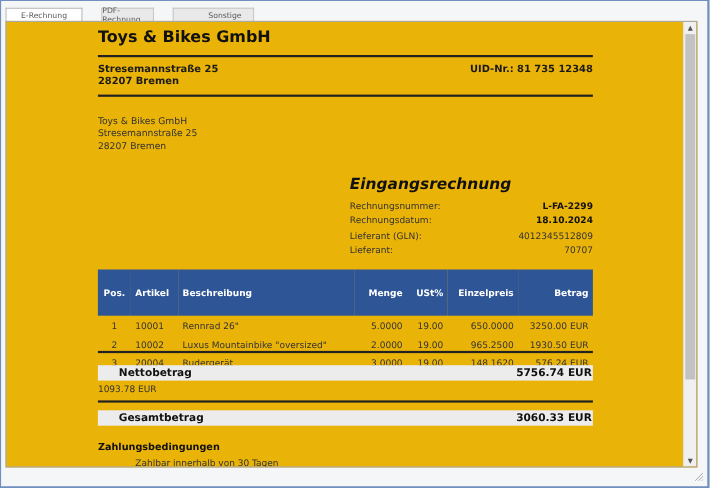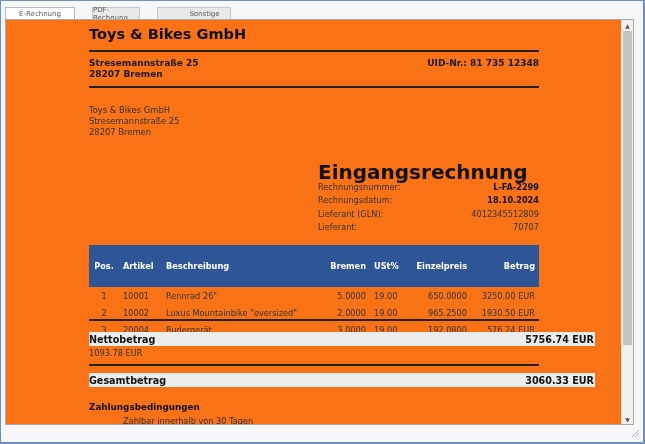--- a/index.html
+++ b/index.html
@@ -25,55 +25,55 @@
     border: 1px solid #c8c8c8; border-bottom: none;
     background: #e9e9e9;
     margin-right: 2px;
   }
   .tab.active { background: #ffffff; height: 13px; border-color: #b9b9b9; }
   .tab-0 { width: 70px; }
   .tab-1 { width: 48px; }
   .tab-2 { width: 74px; padding-left: 21px; }
   .panel {
     position: absolute; left: 4px; top: 18px; width: 629px; height: 406px;
-    background: #f97316;
+    background: #eab308;
     border: 1px solid #a9a9a9;
     overflow: hidden;
   }
   .doc {
     position: absolute; left: 83px; top: 0; width: 450px;
     font-family: "DejaVu Sans", sans-serif; color: #1a1a1a;
   }
   .company-title {
     position: absolute; left: 0; top: 6px;
     font-size: 14.5px; font-weight: bold; color: #111;
     white-space: nowrap;
   }
   .rule-thick { position: absolute; left: 0; width: 450px; height: 2px; background: #222; }
   .hdr-left { position: absolute; left: 0; top: 38px; font-size: 9px; font-weight: bold; line-height: 11px; }
   .hdr-right { position: absolute; right: 0; top: 38px; font-size: 9px; font-weight: bold; }
   .addr { position: absolute; left: 0; top: 85px; font-size: 8.4px; line-height: 11px; color: #333; }
-  .inv-title { position: absolute; left: 229px; top: 140px; font-size: 20px; font-weight: bold; color: #111; white-space: nowrap; }
+  .inv-title { position: absolute; left: 229px; top: 140px; font-size: 14px; font-weight: bold; color: #111; white-space: nowrap; font-style: italic; }
   .meta { position: absolute; left: 229px; top: 160px; width: 221px; font-size: 8.2px; color: #333; }
   .meta-row { height: 13.5px; display: flex; justify-content: space-between; align-items: center; }
   .meta-row .v.bold { font-weight: bold; color: #111; }
   .items { position: absolute; left: 0; top: 225px; width: 450px; border-collapse: collapse; font-size: 8.2px; }
   .items th { background: #2e5596; color: #fff; font-weight: bold; height: 16px; padding: 16px 4px; white-space: nowrap; }
   .items td { height: 17px; padding: 0 4px; color: #333; white-space: nowrap; }
   .c-pos { text-align: center; width: 30px; }
   .c-art { text-align: left; width: 43px; }
   .c-desc { text-align: left; width: 160px; }
   .c-qty { text-align: right; width: 48px; }
-  .c-ust { text-align: left; width: 37px; }
+  .c-ust { text-align: right; width: 37px; }
   .c-price { text-align: right; width: 64px; }
   .c-amt { text-align: right; }
   .sum-band {
-    position: absolute; left: 0; width: 506px; height: 14px;
+    position: absolute; left: 0; width: 450px; height: 14px;
     background: #ececec; display: flex; justify-content: space-between; align-items: center;
-    font-size: 9.6px; font-weight: bold; color: #111; padding-right: 1px;
+    font-size: 9.6px; font-weight: bold; color: #111; padding-right: 1px; padding-left: 19px;
   }
   .sum-line {
     position: absolute; left: 0; width: 450px; height: 12px;
     display: flex; justify-content: space-between; align-items: center;
     font-size: 8.2px; color: #333;
   }
   .terms-title { position: absolute; left: 0; top: 382px; font-size: 8.8px; font-weight: bold; color: #111; }
   .terms-text { position: absolute; left: 0; top: 396px; font-size: 8.2px; color: #333; margin-left: 34px; }
   .scrollbar {
     position: absolute; right: 0; top: 0; width: 12px; height: 404px;
@@ -139,21 +139,21 @@
           <span class="v">70707</span>
         </div>
       </div>
 
       <table class="items">
         <thead>
           <tr>
             <th class="c-pos">Pos.</th>
             <th class="c-art">Artikel</th>
             <th class="c-desc">Beschreibung</th>
-            <th class="c-qty">Bremen</th>
+            <th class="c-qty">Menge</th>
             <th class="c-ust">USt%</th>
             <th class="c-price">Einzelpreis</th>
             <th class="c-amt">Betrag</th>
           </tr>
         </thead>
         <tbody>
           <tr>
             <td class="c-pos">1</td>
             <td class="c-art">10001</td>
             <td class="c-desc">Rennrad 26"</td>
@@ -170,21 +170,21 @@
             <td class="c-ust">19.00</td>
             <td class="c-price">965.2500</td>
             <td class="c-amt">1930.50 EUR</td>
           </tr>
           <tr>
             <td class="c-pos">3</td>
             <td class="c-art">20004</td>
             <td class="c-desc">Rudergerät</td>
             <td class="c-qty">3.0000</td>
             <td class="c-ust">19.00</td>
-            <td class="c-price">192.0800</td>
+            <td class="c-price">148.1620</td>
             <td class="c-amt">576.24 EUR</td>
           </tr>
         </tbody>
       </table>
       <div class="rule-thick" style="top:299px"></div>
 
       <div class="sum-band" style="top:312px">
         <span>Nettobetrag</span>
         <span>5756.74 EUR</span>
       </div>

